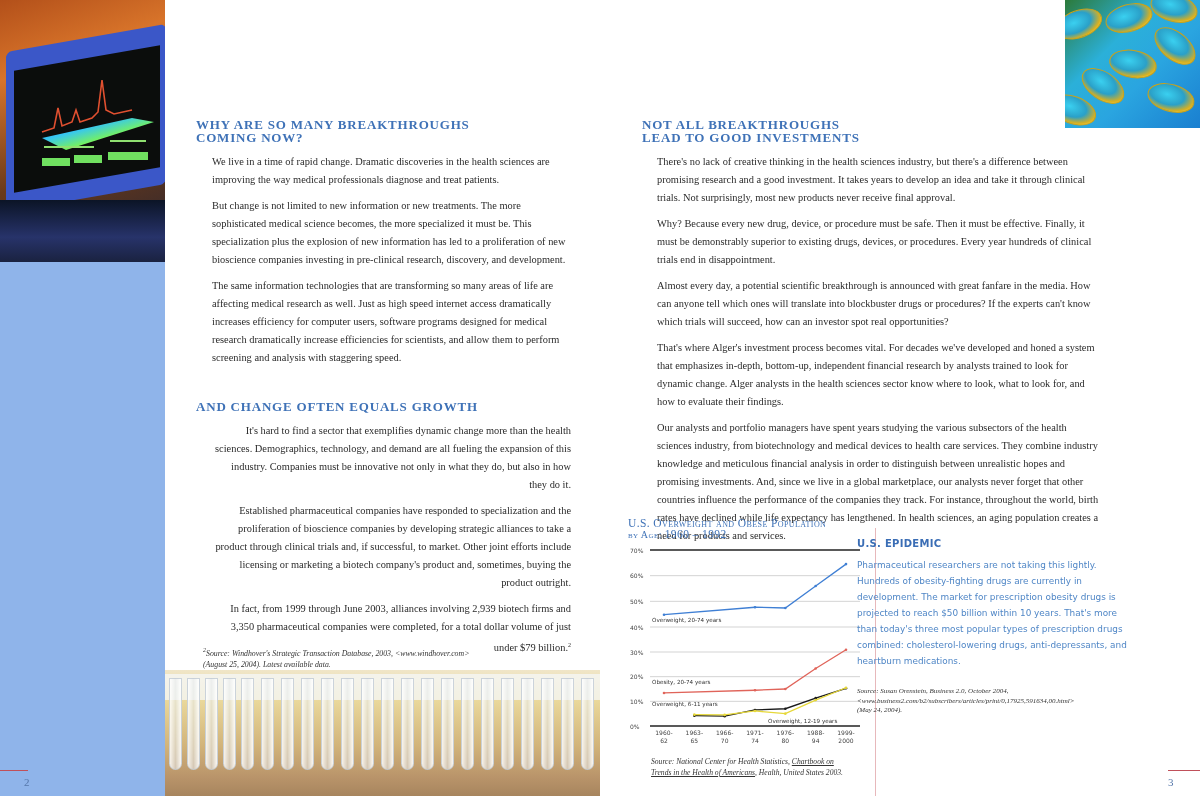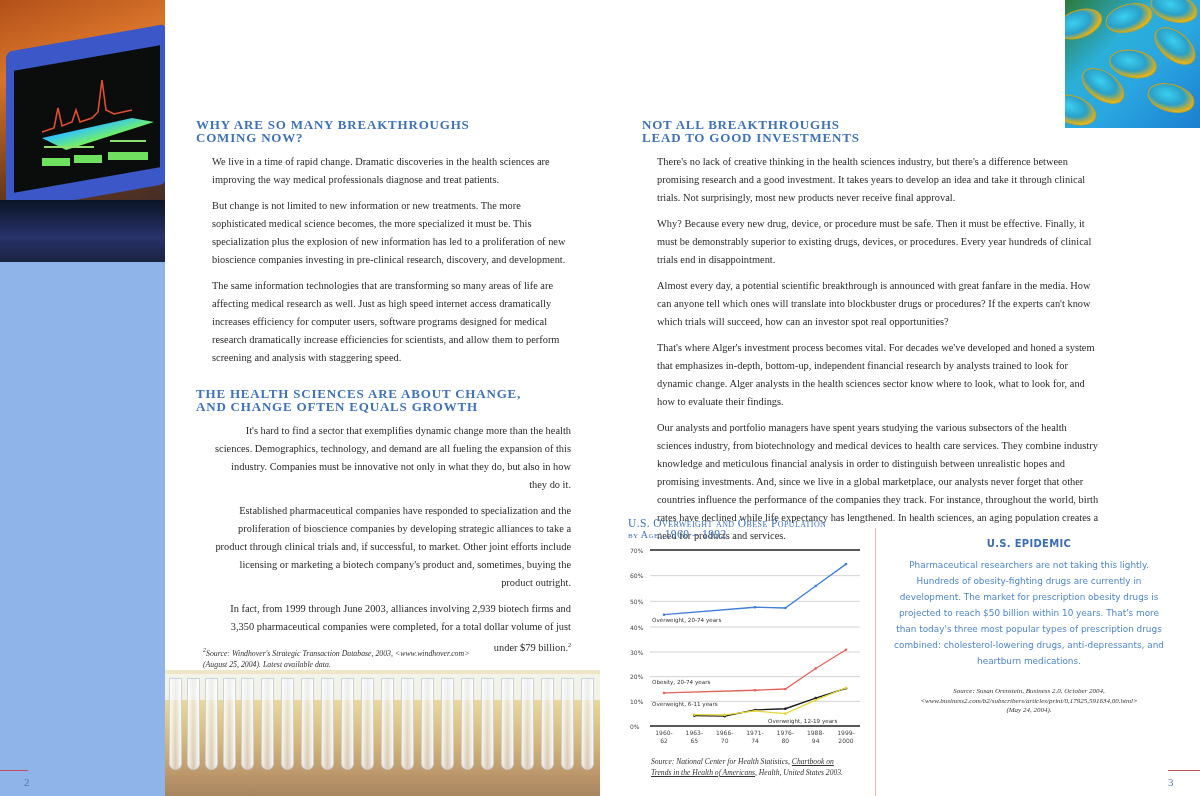--- a/index.html
+++ b/index.html
@@ -56,21 +56,21 @@
   .chart-title { font-family: "Liberation Serif", serif; color: #3f72b7; font-size: 10px; line-height: 11px;
     font-variant: small-caps; letter-spacing: 0.4px; }
   .chart-title .big { font-size: 11.5px; }
   .chart-svg { display: block; margin-top: 2px; }
   .chart-source { position: absolute; left: 651px; top: 756px; width: 250px; font-style: italic; font-size: 7.6px;
     line-height: 11px; color: #333; }
   .chart-source u { text-decoration: underline; text-align: center; }
 
   .divider-vert { position: absolute; left: 875px; top: 528px; width: 1px; height: 268px; background: #e7b8bb; }
 
-  .sidebar { position: absolute; left: 889px; top: 538px; width: 280px; font-family: "DejaVu Sans", sans-serif; text-align: center; }
+  .sidebar { position: absolute; left: 857px; top: 538px; width: 280px; font-family: "DejaVu Sans", sans-serif; }
   .sidebar-title { font-family: "DejaVu Sans", sans-serif; font-weight: bold; color: #3a6db5; font-size: 10px;
     letter-spacing: 0.3px; margin-bottom: 8px; }
   .sidebar-para { font-size: 8.9px; line-height: 16px; color: #4f86c6; margin-bottom: 5px; }
   .sidebar-source { margin-top: 18px; font-family: "Liberation Serif", serif; font-style: italic; font-size: 7px;
     line-height: 9.5px; color: #333; }
 </style>
 </head>
 <body>
 
 <div class="left-page">
@@ -106,21 +106,21 @@
       <span>Why are so many breakthroughs</span><br>
       <span>coming now?</span>
     </h2>
     <div class="body-block" style="margin-top:9px;">
       <p class="para">We live in a time of rapid change. Dramatic discoveries in the health sciences are improving the way medical professionals diagnose and treat patients.</p>
       <p class="para">But change is not limited to new information or new treatments. The more sophisticated medical science becomes, the more specialized it must be. This specialization plus the explosion of new information has led to a proliferation of new bioscience companies investing in pre-clinical research, discovery, and development.</p>
       <p class="para">The same information technologies that are transforming so many areas of life are affecting medical research as well. Just as high speed internet access dramatically increases efficiency for computer users, software programs designed for medical research dramatically increase efficiencies for scientists, and allow them to perform screening and analysis with staggering speed.</p>
     </div>
 
     <h2 class="heading" style="margin-top:20px;">
-      <span>The health sciences are about change,</span><br>
+      <br>
       <span>and change often equals growth</span>
     </h2>
     <div class="body-block" style="margin-top:9px;text-align:right;">
       <p class="para">It's hard to find a sector that exemplifies dynamic change more than the health sciences. Demographics, technology, and demand are all fueling the expansion of this industry. Companies must be innovative not only in what they do, but also in how they do it.</p>
       <p class="para">Established pharmaceutical companies have responded to specialization and the proliferation of bioscience companies by developing strategic alliances to take a product through clinical trials and, if successful, to market. Other joint efforts include licensing or marketing a biotech company's product and, sometimes, buying the product outright.</p>
       <p class="para"><span>In fact, from 1999 through June 2003, alliances involving 2,939 biotech firms and 3,350 pharmaceutical companies were completed, for a total dollar volume of just under $79 billion.</span><sup>2</sup></p>
     </div>
   </div>
 
   <div class="footnote">

